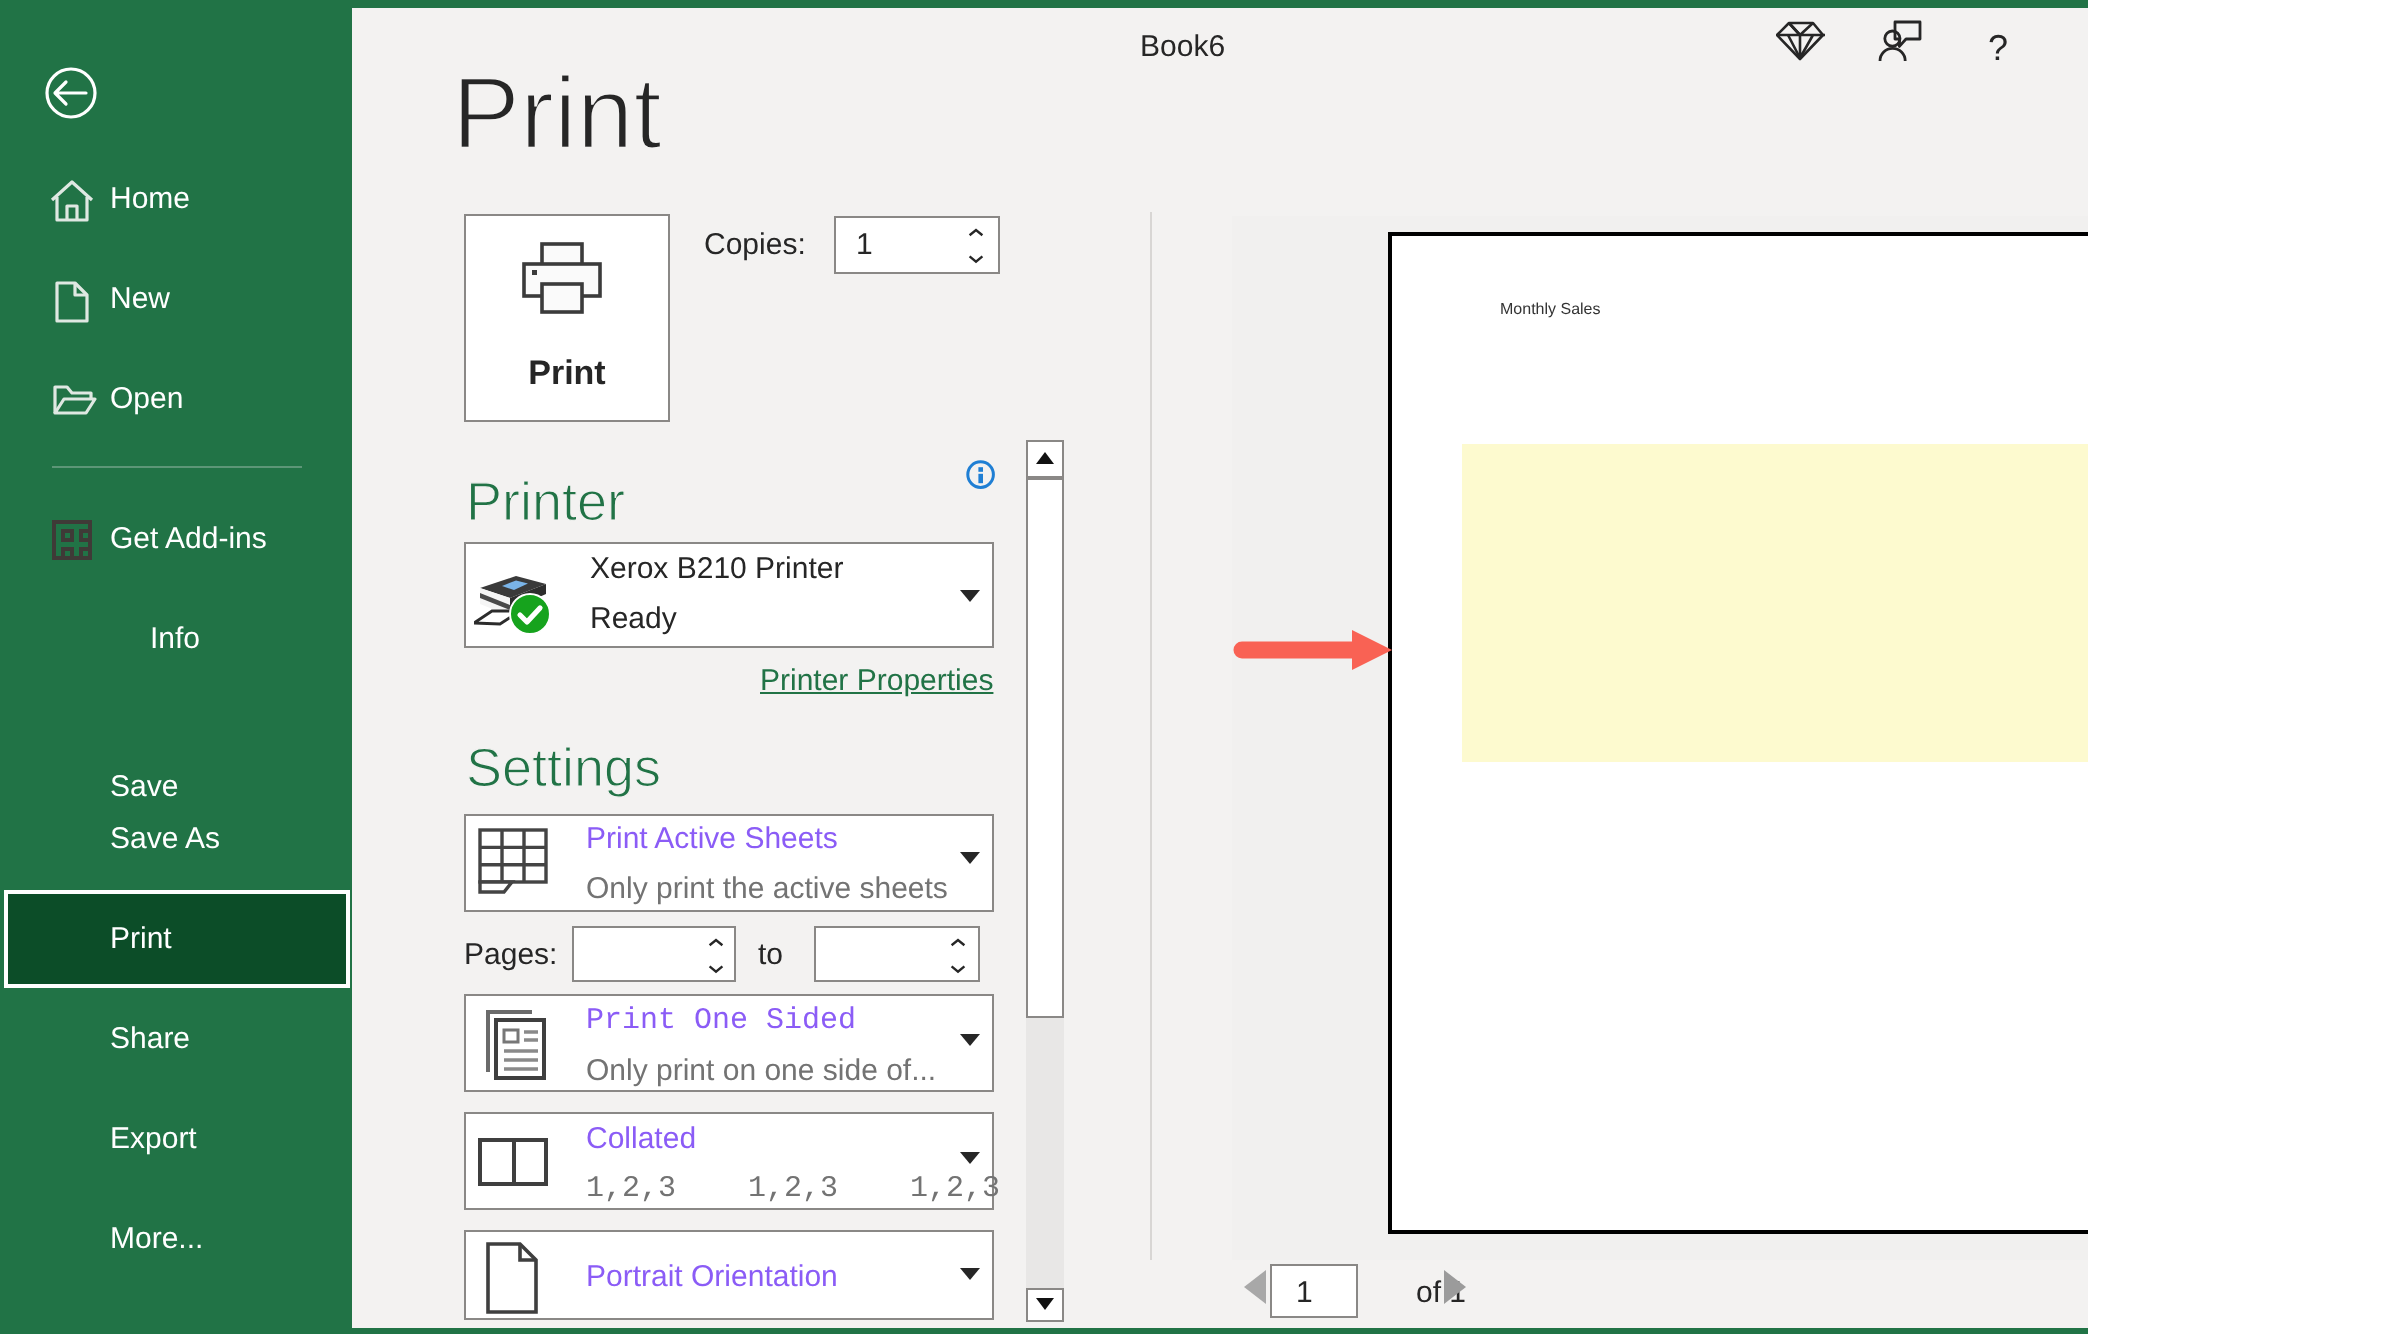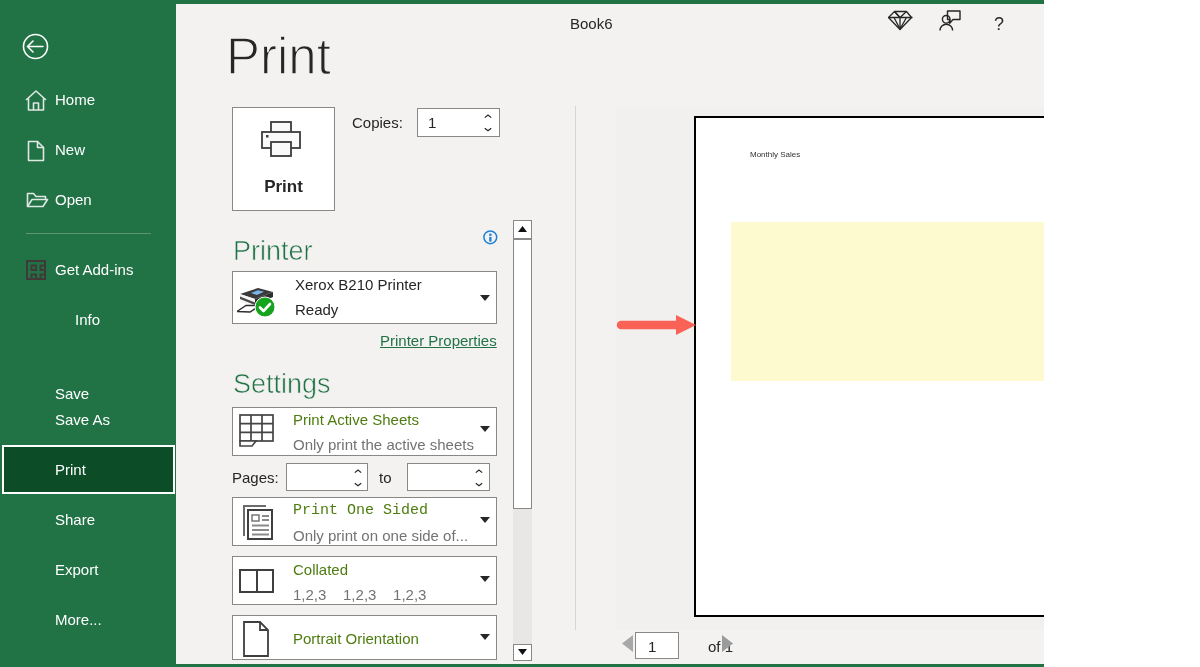--- a/index.html
+++ b/index.html
@@ -9,21 +9,21 @@
   .green{background:#217346;}
   
   .sidebar{left:0;top:0;width:176px;height:667px;background:#217346;}
   .navitem{position:absolute;left:55px;color:#fff;font-size:15px;line-height:20px;}
   .navsel{position:absolute;left:2px;top:445px;width:173px;height:49px;background:#0c4d28;border:2px solid #fff;box-sizing:border-box;}
   
   .h1{position:absolute;color:#262626;font-size:44px;font-weight:300;letter-spacing:0px;}
   .h2{position:absolute;color:#217346;font-size:27px;font-weight:400;-webkit-text-stroke:0.6px #f3f2f1;}
   .box{position:absolute;background:#fff;border:1px solid #8a8886;box-sizing:border-box;}
   .dd{position:absolute;left:232px;width:265px;background:#fff;border:1px solid #8a8886;box-sizing:border-box;}
-  .ddtitle{position:absolute;left:61px;font-size:15px;color:#4d7c0f;white-space:nowrap;}
+  .ddtitle{position:absolute;left:61px;font-size:15px;color:#8b5cf6;white-space:nowrap;}
   .ddsub{position:absolute;left:61px;font-size:15px;color:#737373;white-space:nowrap;}
   .ddarrow{position:absolute;width:0;height:0;border-left:5px solid transparent;border-right:5px solid transparent;border-top:6px solid #262626;}
   .txt{position:absolute;color:#262626;font-size:15px;white-space:nowrap;}
 </style>
 </head>
 <body>
 <div class="win">
 
   <div class="abs" style="left:616px;top:108px;width:582px;height:522px;background:#f1f0ef;"></div>
   <div class="abs" style="left:575px;top:106px;width:1px;height:524px;background:#d8d6d4;"></div>
@@ -182,21 +182,21 @@
   <div class="ddtitle" style="top:502px;left:293px;font-family:Liberation Mono, monospace;">Print One Sided</div>
   <div class="ddsub" style="top:527px;left:293px;">Only print on one side of...</div>
   <div class="ddarrow" style="left:480px;top:517px;"></div>
 
   <div class="dd" style="top:556px;height:49px;"></div>
   <svg class="abs" style="left:239px;top:569px;" width="36" height="24" viewBox="0 0 36 24">
     <rect x="1" y="1" width="33" height="22" fill="#fff" stroke="#3f3f3f" stroke-width="2"></rect>
     <rect x="17" y="0" width="2" height="24" fill="#3f3f3f"></rect>
   </svg>
   <div class="ddtitle" style="top:561px;left:293px;">Collated</div>
-  <div class="ddsub" style="top:586px;left:293px;">1,2,3&nbsp;&nbsp;&nbsp;&nbsp;1,2,3&nbsp;&nbsp;&nbsp;&nbsp;1,2,3</div>
+  <div class="ddsub" style="top:586px;left:293px;font-family:Liberation Mono, monospace;">1,2,3&nbsp;&nbsp;&nbsp;&nbsp;1,2,3&nbsp;&nbsp;&nbsp;&nbsp;1,2,3</div>
   <div class="ddarrow" style="left:480px;top:576px;"></div>
 
   <div class="dd" style="top:615px;height:45px;"></div>
   <svg class="abs" style="left:243px;top:621px;" width="26" height="36" viewBox="0 0 26 36">
     <path d="M1 1 h16 l8 8 v26 h-24 z" fill="#fff" stroke="#3f3f3f" stroke-width="1.8"></path>
     <path d="M17 1 v8 h8" fill="none" stroke="#3f3f3f" stroke-width="1.8"></path>
   </svg>
   <div class="ddtitle" style="top:630px;left:293px;">Portrait Orientation</div>
   <div class="ddarrow" style="left:480px;top:634px;"></div>
 

